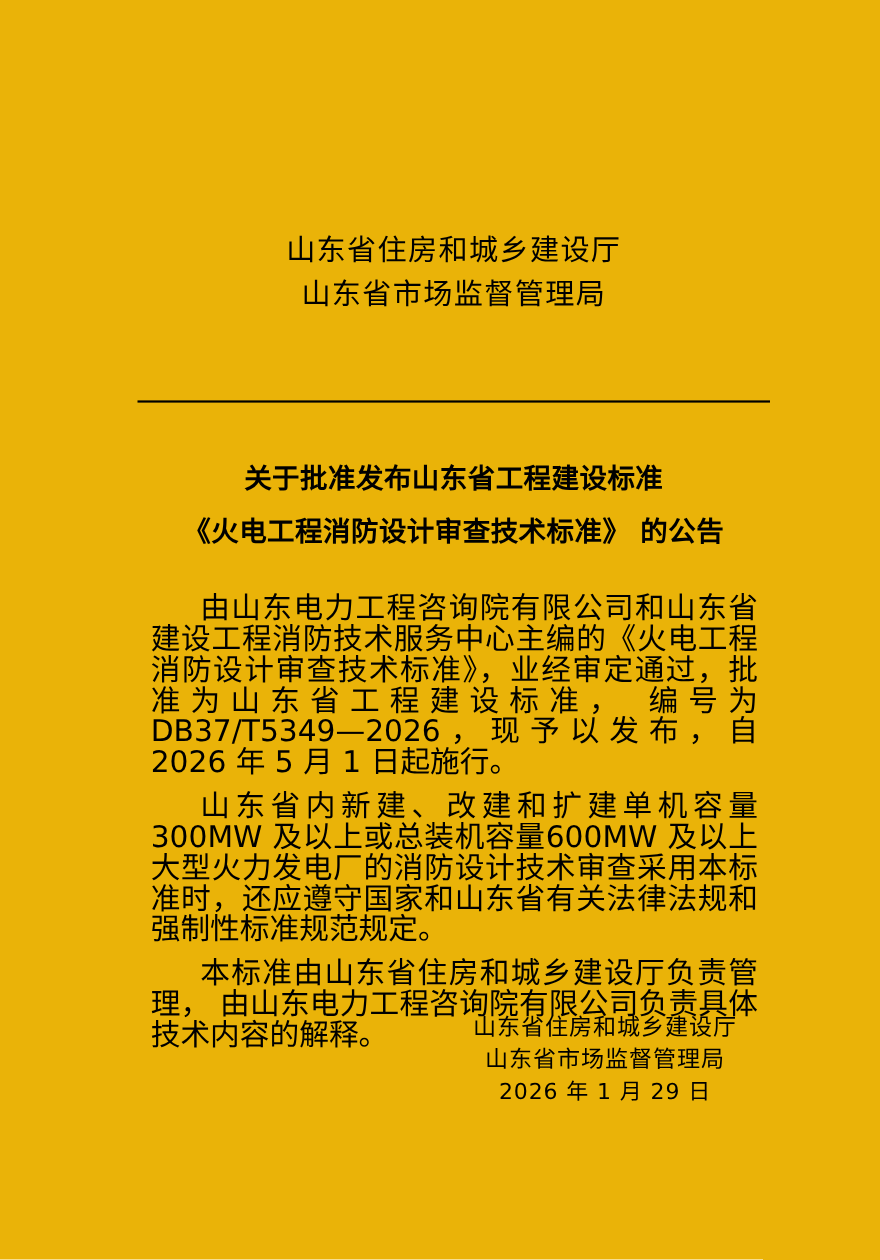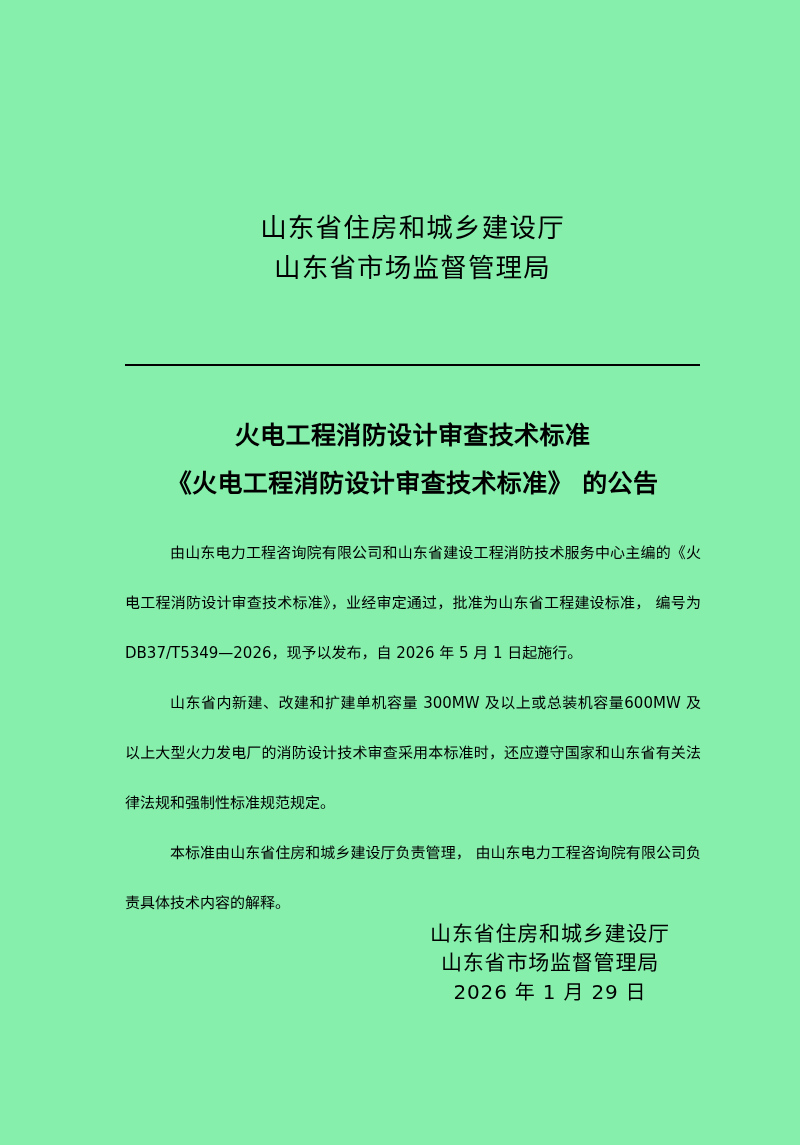--- a/index.html
+++ b/index.html
@@ -11,21 +11,21 @@
   body {
     font-family: "DejaVu Sans", "Liberation Sans", sans-serif;
     color: #000000;
     -webkit-font-smoothing: antialiased;
   }
   .page {
     position: relative;
     width: 800px;
     height: 1145px;
     margin: 0 auto;
-    background: #86efac;
+    background: #eab308;
     overflow: hidden;
     box-sizing: border-box;
   }
 
   
   .masthead {
     position: absolute;
     left: 125px;
     top: 208px;
     width: 575px;
@@ -79,26 +79,26 @@
   }
 
   
   .body-copy {
     position: absolute;
     left: 125px;
     top: 528px;
     width: 576px;
   }
   .para {
-    font-size: 15px;
-    line-height: 50px;
+    font-size: 27px;
+    line-height: 28px;
     text-align: justify;
     text-justify: inter-character;
     text-indent: 45px;
-    margin: 0;
+    margin: 12px;
     letter-spacing: 0;
     text-align-last: left;
   }
 
   
   .signature {
     position: absolute;
     left: 300px;
     top: 920px;
     width: 500px;
@@ -121,21 +121,21 @@
 
   <div class="masthead">
     <div class="masthead-line">山东省住房和城乡建设厅</div>
     <div class="masthead-line">山东省市场监督管理局</div>
   </div>
 
 
   <div class="divider"></div>
 
   <div class="doc-title">
-    <div class="doc-title-line">火电工程消防设计审查技术标准</div>
+    <div class="doc-title-line">关于批准发布山东省工程建设标准</div>
     <div class="doc-title-line">《火电工程消防设计审查技术标准》 的公告</div>
   </div>
 
   <div class="body-copy">
     <p class="para">由山东电力工程咨询院有限公司和山东省建设工程消防技术服务中心主编的《火电工程消防设计审查技术标准》，业经审定通过，批准为山东省工程建设标准， 编号为 DB37/T5349—2026，现予以发布，自 2026 年 5 月 1 日起施行。</p>
     <p class="para">山东省内新建、改建和扩建单机容量 300MW 及以上或总装机容量600MW 及以上大型火力发电厂的消防设计技术审查采用本标准时，还应遵守国家和山东省有关法律法规和强制性标准规范规定。</p>
     <p class="para">本标准由山东省住房和城乡建设厅负责管理， 由山东电力工程咨询院有限公司负责具体技术内容的解释。</p>
   </div>
 
   <div class="signature">

